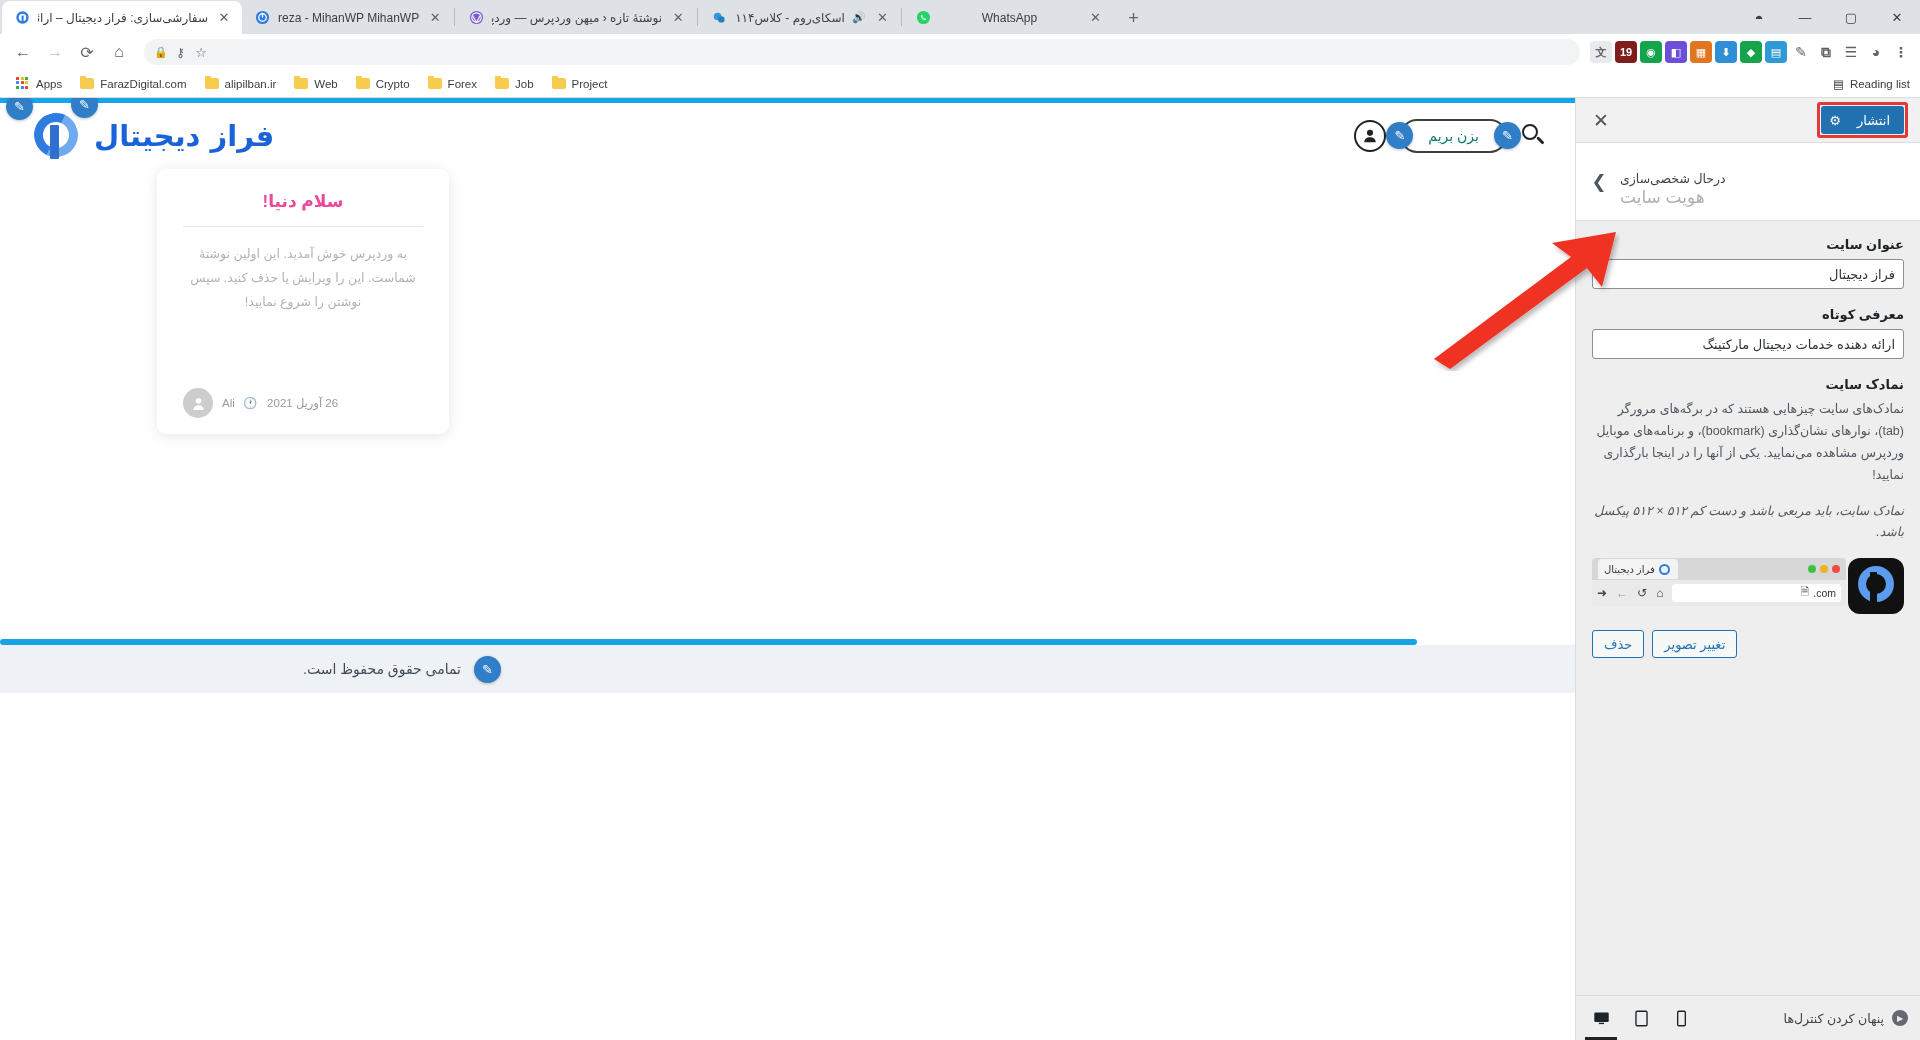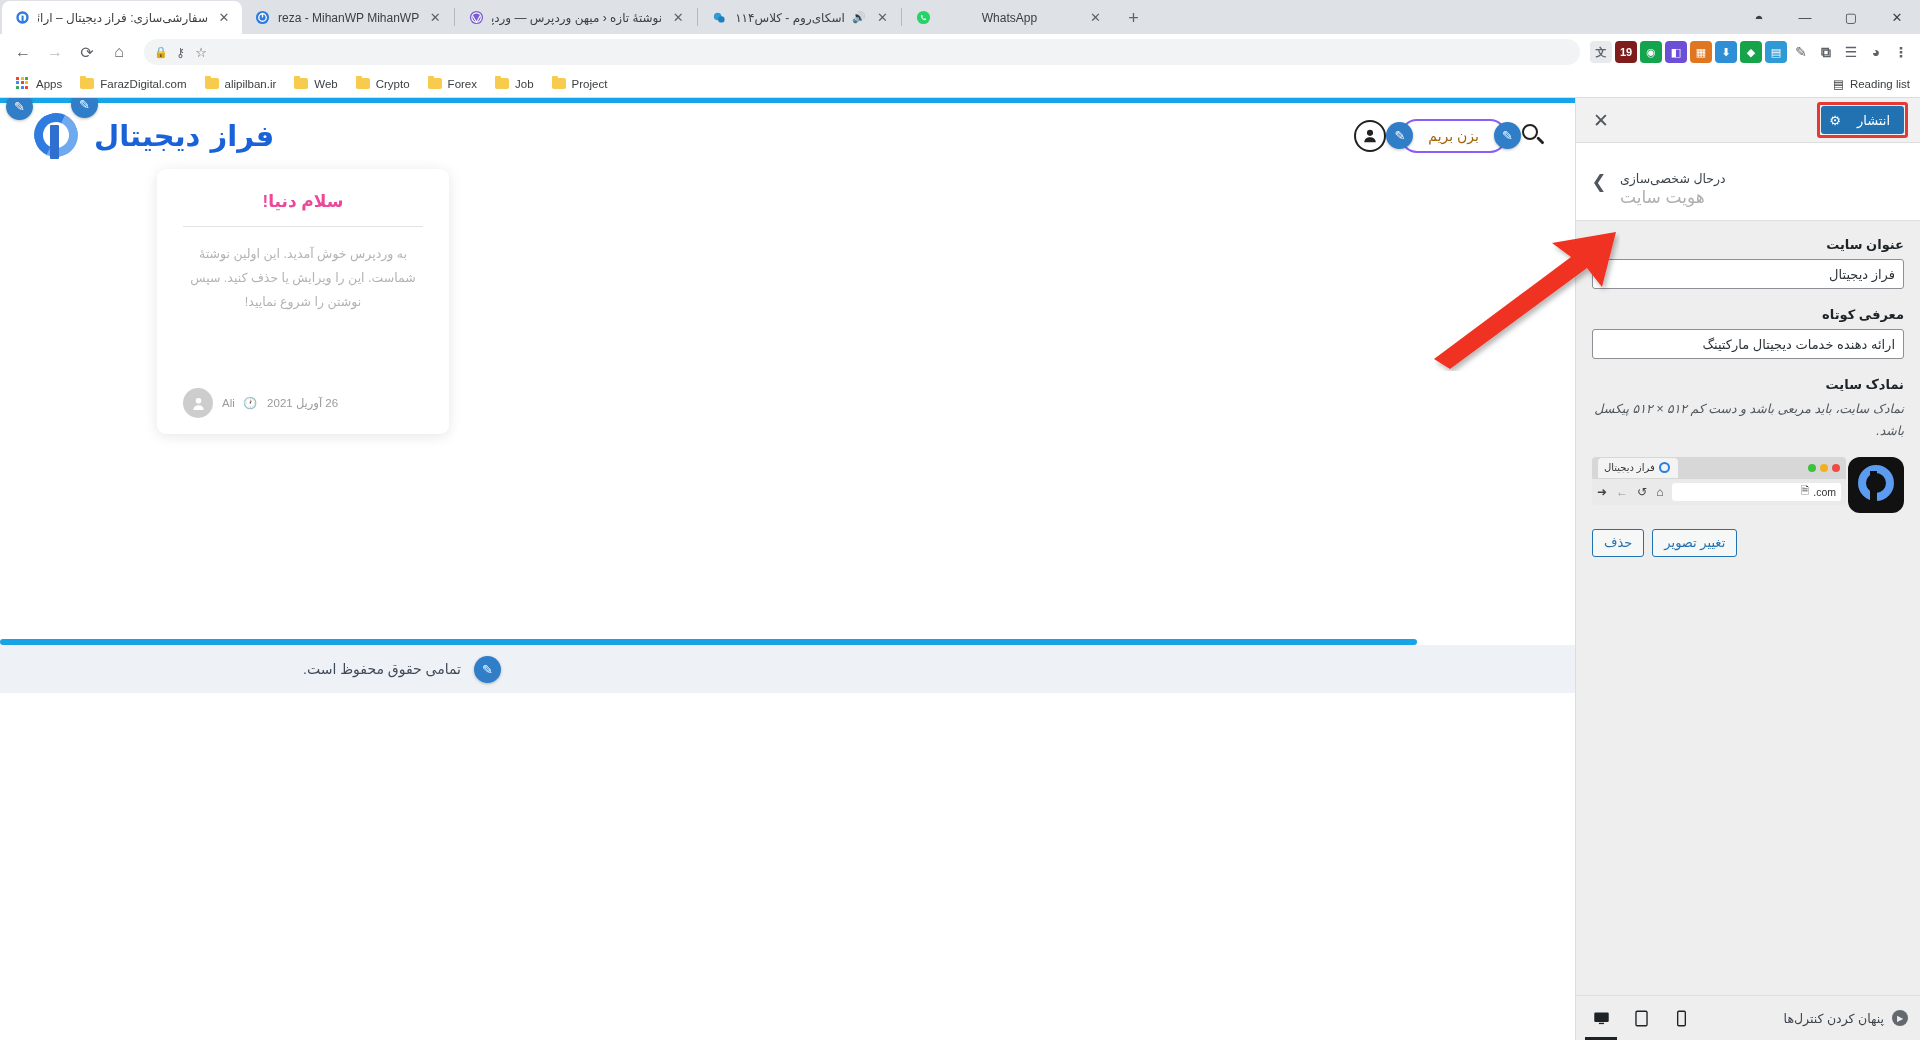--- a/index.html
+++ b/index.html
@@ -174,21 +174,21 @@
   }
   .search-icon-btn .circ {
     position: absolute; left: 1px; top: 1px; width: 16px; height: 16px;
     border: 2.5px solid #222; border-radius: 50%;
   }
   .search-icon-btn .hand {
     position: absolute; left: 15px; top: 16px; width: 9px; height: 2.5px;
     background: #222; transform: rotate(45deg); border-radius: 2px;
   }
   .cta-pill {
-    border: 2px solid #8b5cf6; color: #a16207; background: #fff;
+    border: 2px solid #404040; color: #0f766e; background: #fff;
     border-radius: 22px; padding: 7px 26px; font-size: 14px; white-space: nowrap;
   }
   .avatar-btn {
     width: 32px; height: 32px; border: 2px solid #222; border-radius: 50%;
     display: flex; align-items: center; justify-content: center;
     font-size: 16px; color: #222; flex: 0 0 32px;
   }
 
   
   .pencil {
@@ -610,20 +610,21 @@
 
       <div class="cz-body">
 
         <label class="cz-label">عنوان سایت</label>
         <input class="cz-input" type="text" value="فراز دیجیتال" style="">
 
         <label class="cz-label">معرفی کوتاه</label>
         <input class="cz-input" type="text" value="ارائه دهنده خدمات دیجیتال مارکتینگ" style="">
 
         <label class="cz-label">نمادک سایت</label>
+        <p class="cz-desc">نمادک‌های سایت چیزهایی هستند که در برگه‌های مرورگر (tab)، نوارهای نشان‌گذاری (bookmark)، و برنامه‌های موبایل وردپرس مشاهده می‌نمایید. یکی از آنها را در اینجا بارگذاری نمایید!</p>
         <p class="cz-desc italic">نمادک سایت، باید مربعی باشد و دست کم ۵۱۲ × ۵۱۲ پیکسل باشد.</p>
 
         <div class="favicon-preview">
           <div class="fav-browser">
             <div class="fav-bar-top">
               <div class="fav-tab">
                 <span class="mini-logo"></span>
                 <span>فراز دیجیتال</span>
               </div>
               <div class="dots">

